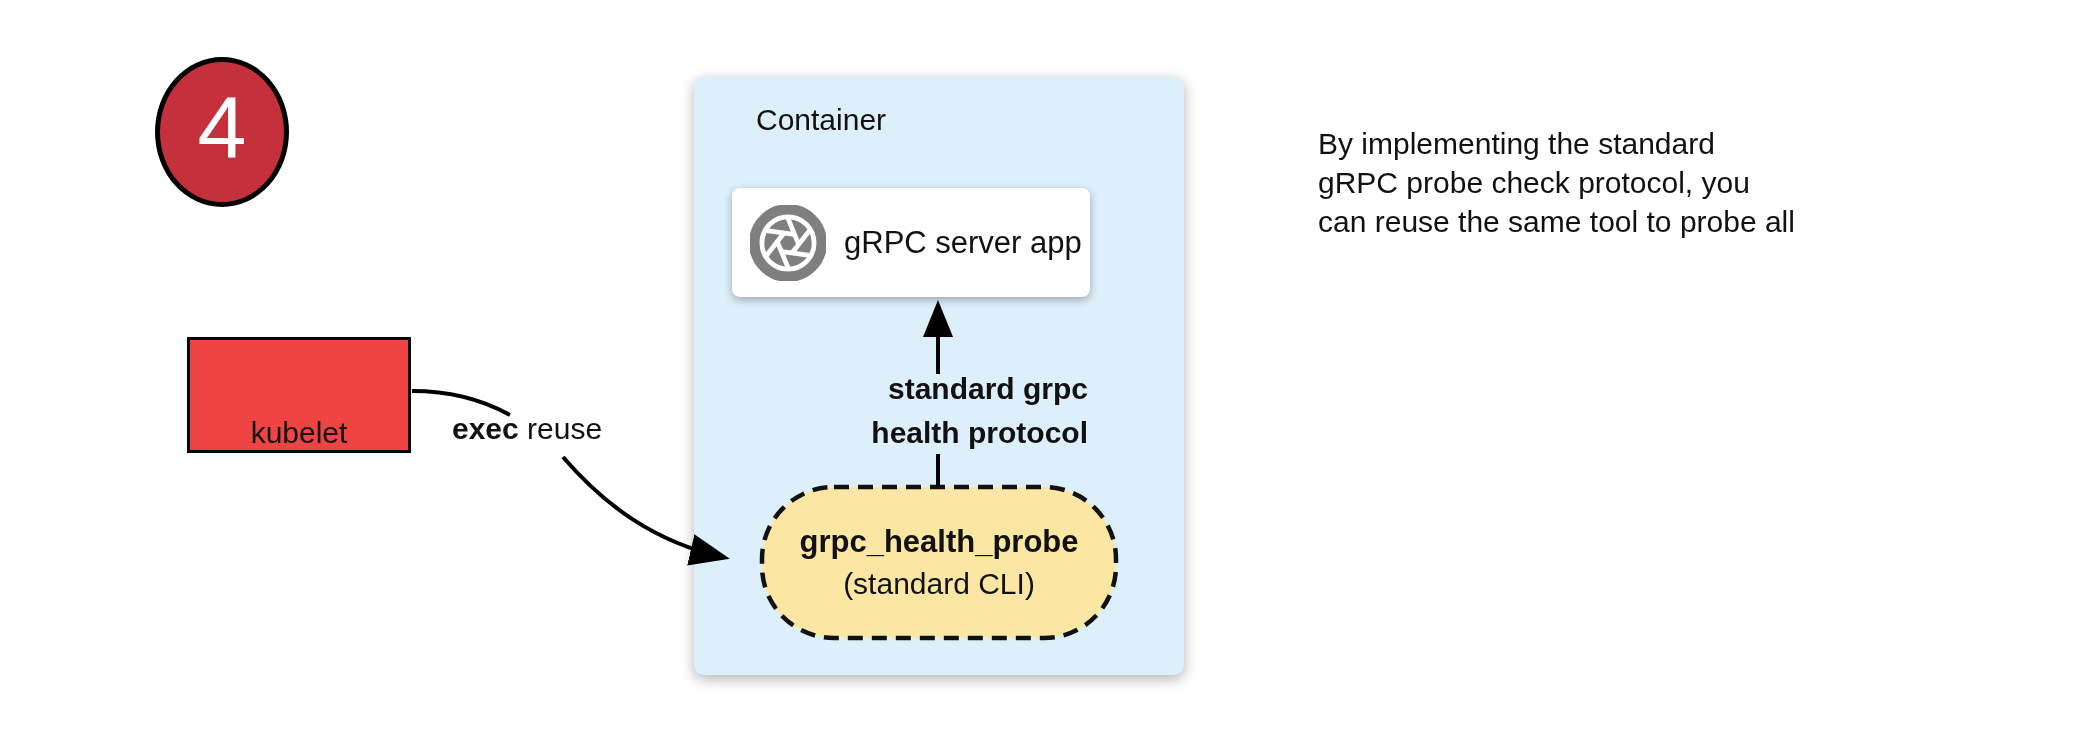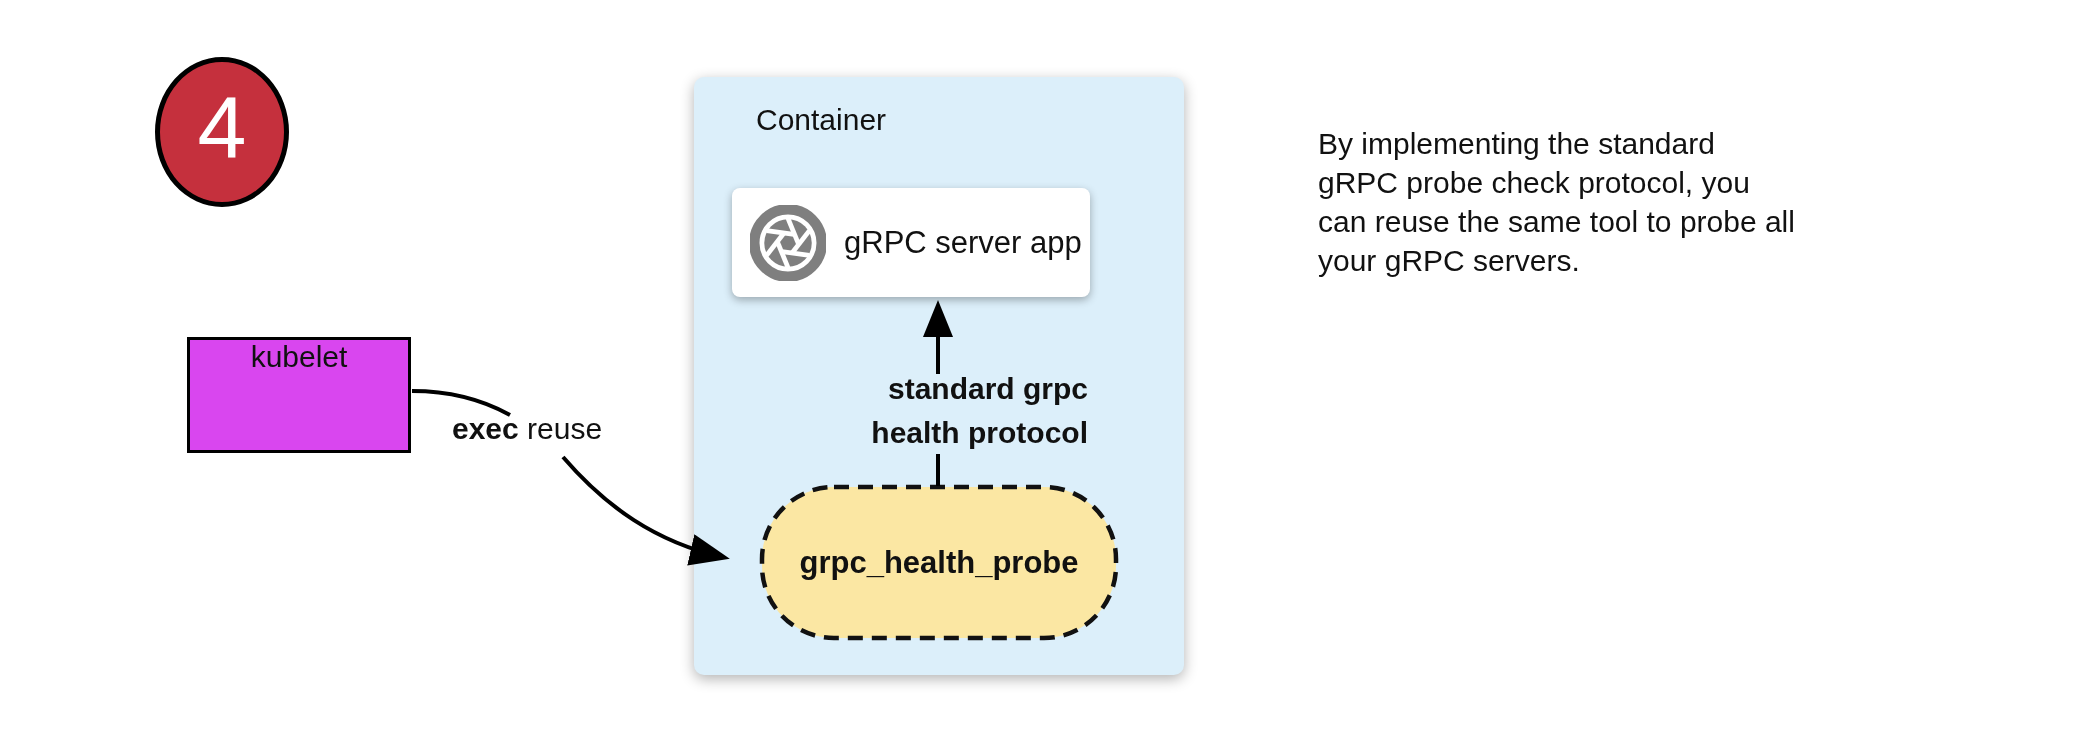--- a/index.html
+++ b/index.html
@@ -29,23 +29,23 @@
     font-size: 88px;
     line-height: 1;
     padding-bottom: 8px;
   }
 
   
   .kubelet {
     left: 187px; top: 337px;
     width: 224px; height: 116px;
     box-sizing: border-box;
-    background: #d946ef;
+    background: #ef4444;
     border: 3px solid #000000;
-    display: flex; align-items: flex-start; justify-content: center;
+    display: flex; align-items: flex-end; justify-content: center;
     font-size: 30px;
   }
 
   
   .exec-label {
     left: 452px; top: 412px;
     font-size: 30px;
     white-space: nowrap;
   }
 
@@ -166,22 +166,22 @@
     <b>exec</b><span> reuse</span>
   </div>
 
   <div class="abs protocol-label">
     <div>standard grpc</div>
     <div>health protocol</div>
   </div>
 
   <div class="abs pill-text">
     <div class="pill-title">grpc_health_probe</div>
+    <div class="pill-sub">(standard CLI)</div>
   </div>
 
   <div class="abs note">
     <div>By implementing the standard</div>
     <div>gRPC probe check protocol, you</div>
     <div>can reuse the same tool to probe all</div>
-    <div>your gRPC servers.</div>
   </div>
 
 </div>
 
 </body></html>

